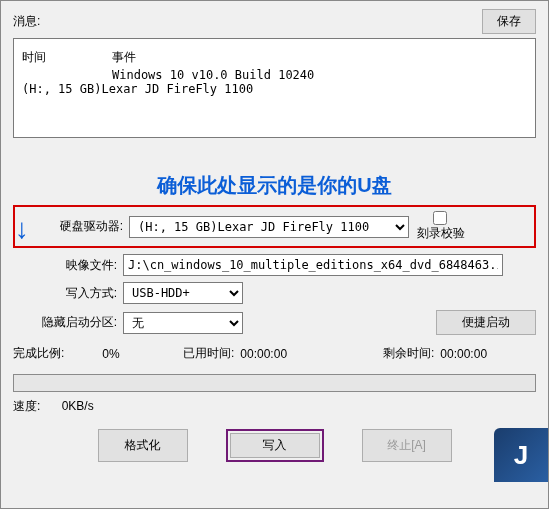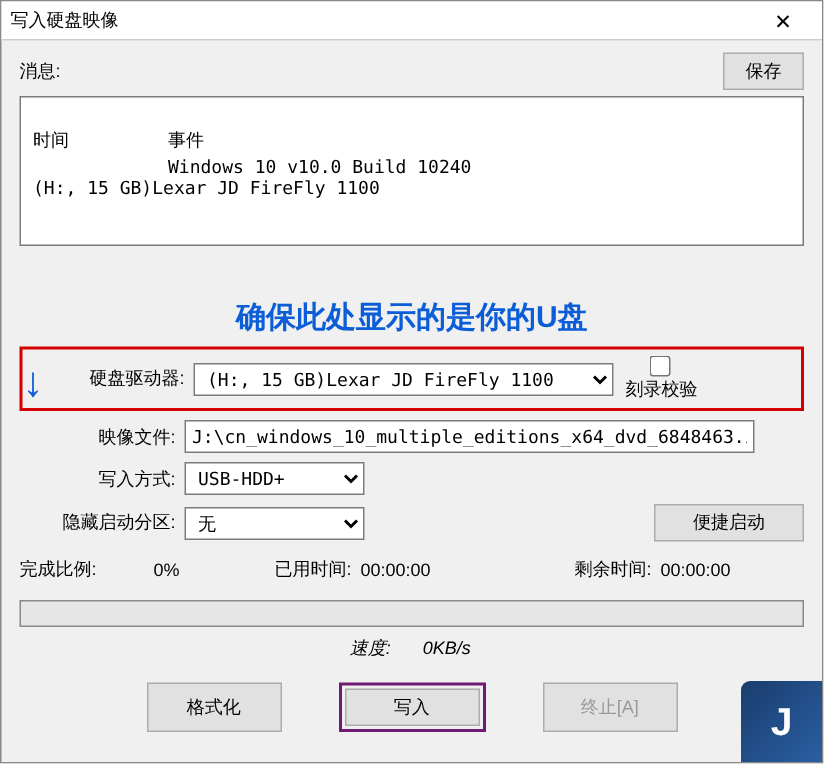--- a/index.html
+++ b/index.html
@@ -50,21 +50,21 @@
     padding: 3px 14px;
     font-size: 12px;
     font-family: inherit;
     cursor: default;
   }
   .btn:disabled { color: #9a9a9a; }
   .logbox {
     background: #fff;
     border: 1px solid #7a7a7a;
     height: 100px;
-    padding: 20px 8px;
+    padding: 10px 8px;
     font-family: "SimSun","NSimSun",monospace;
     font-size: 12px;
     overflow: hidden;
   }
   .logbox .hdr { display:flex; margin-bottom:2px; }
   .logbox .hdr .c1 { width: 90px; }
   .logbox .rline { display:flex; }
   .logbox .rline .c1 { width: 90px; }
   .annotation {
     color: #0b5ed7;
@@ -123,23 +123,22 @@
   .progress-wrap {
     margin: 12px 0 4px 0;
   }
   .progress {
     height: 18px;
     border: 1px solid #8a8a8a;
     background: #e6e6e6;
     width: 100%;
   }
   .speed-row {
-    text-align: center;
+    text-align: left;
     margin: 6px 2px 0 0;
-    font-style: italic;
   }
   .speed-row .k { margin-right: 18px; }
   .actions {
     display:flex;
     justify-content:center;
     gap: 38px;
     margin-top: 14px;
   }
   .actions .btn { width: 90px; text-align:center; }
   .write-highlight {
@@ -160,24 +159,20 @@
     justify-content:center;
     font-size:26px;
     font-weight:bold;
     border-top-left-radius:6px;
   }
 </style>
 </head>
 <body>
 
 <div class="window">
-  <div class="titlebar">
-    <span class="title">写入硬盘映像</span>
-    <span class="close">✕</span>
-  </div>
 
   <div class="content">
 
     <div class="row-top">
       <span>消息:</span>
       <button class="btn">保存</button>
     </div>
 
     <div class="logbox">
       <div class="hdr">

